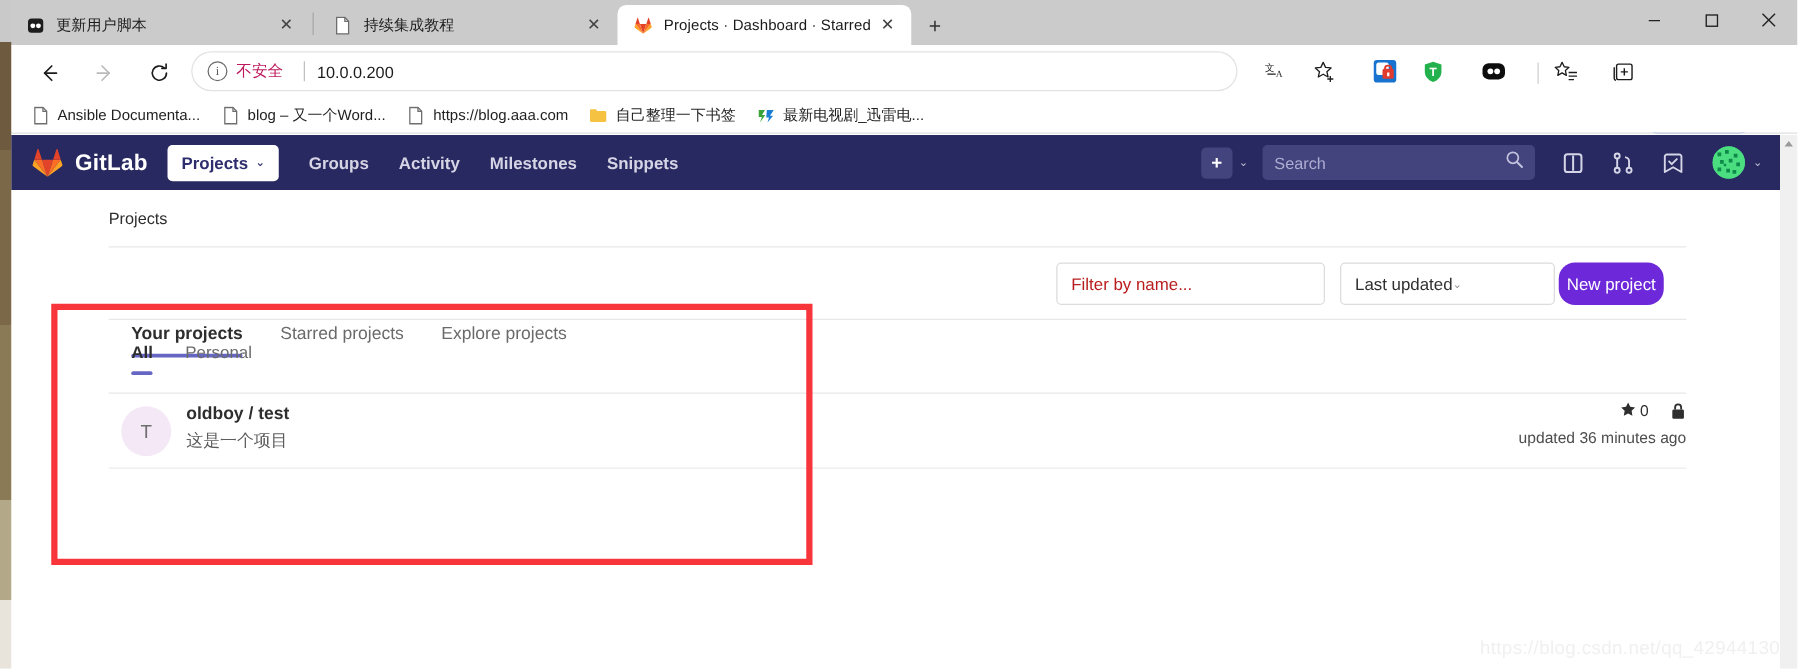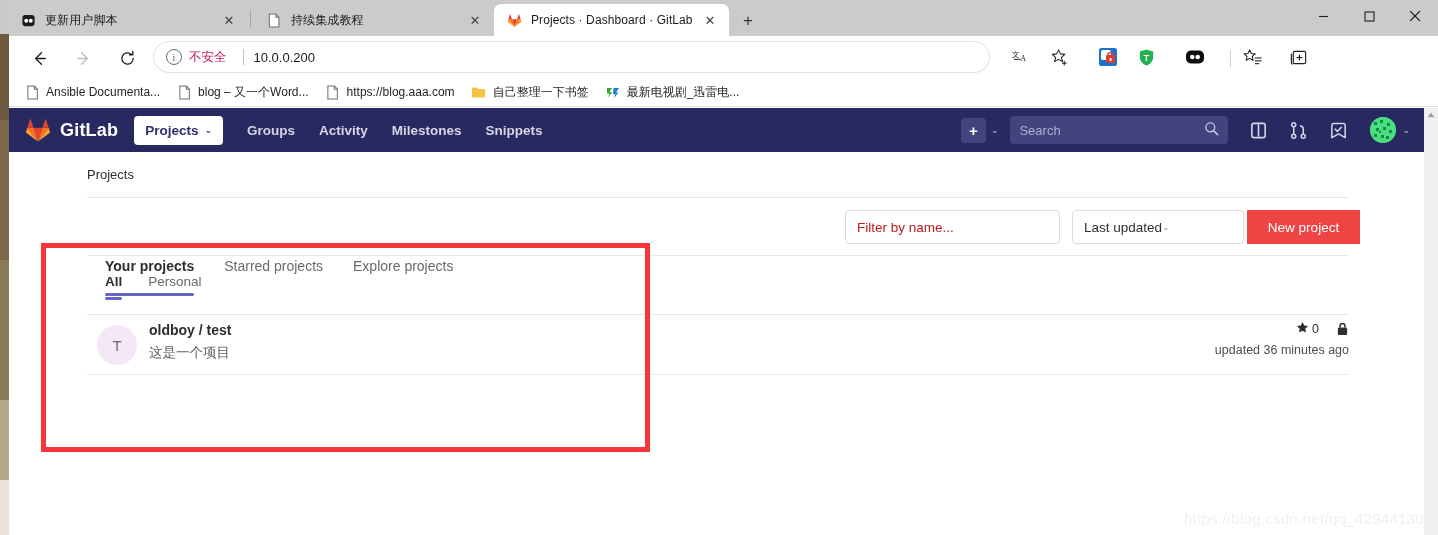--- a/index.html
+++ b/index.html
@@ -117,39 +117,39 @@
   .gl-av-cv { color: #c9c9dd; font-size: 9px; margin-left: 6px; }
 
   
   .page { position: absolute; left: 9px; top: 152px; width: 1415px; height: 383px;
     background: #ffffff; }
   .breadcrumb { position: absolute; left: 78px; top: 15px; font-size: 13px; color: #2e2e2e; }
   .hdr-line { position: absolute; left: 78px; top: 45px; width: 1262px; height: 1px;
     background: #e8e8e8; }
 
   .tabs-main { position: absolute; left: 96px; top: 62px; display: flex; align-items: flex-end; }
-  .tabm { font-size: 14px; padding-bottom: 21px; margin-right: 30px; position: relative; }
+  .tabm { font-size: 14px; padding-bottom: 11px; margin-right: 30px; position: relative; }
   .tabm.act { color: #2e2e2e; font-weight: bold; }
   .tabm.ina { color: #6a6a6a; margin-top: 44px; }
   .tabm.act::after { content:''; position:absolute; left:0; right:0; bottom:-1px;
     height:3px; background:#6666c4; border-radius: 2px; }
   .tabs-underline { position: absolute; left: 78px; top: 103px; width: 1262px; height: 1px;
     background: #e8e8e8; }
 
   .filter-box { position: absolute; left: 836px; top: 58px; width: 215px; height: 34px;
     border: 1px solid #dcdcdc; border-radius: 4px; display: flex; align-items: center;
     padding: 0 11px; background: #fff; }
   .filter-ph { font-size: 13.5px; color: #b91c1c; }
   .sortsel { position: absolute; left: 1063px; top: 58px; width: 172px; height: 34px;
     border: 1px solid #dcdcdc; border-radius: 4px; display: flex; align-items: center;
     justify-content: flex-start; padding: 0 11px; background: #fff; }
   .sortsel-t { font-size: 13.5px; color: #303030; }
   .sortsel-cv { font-size: 9px; color: #8c8c8c; }
-  .newproj { position: absolute; left: 1238px; top: 58px; width: 113px; height: 34px;
-    background: #ef4444; border-radius: 0; color: #fff; font-size: 13.5px;
+  .newproj { position: absolute; left: 1238px; top: 58px; width: 84px; height: 34px;
+    background: #6d28d9; border-radius: 13px; color: #fff; font-size: 13.5px;
     display: flex; align-items: center; justify-content: center; }
 
   
   .subtabs { position: absolute; left: 96px; top: 122px; display: flex; align-items: flex-end; }
   .subt { font-size: 13.5px; padding-bottom: 10px; margin-right: 26px; position: relative; }
   .subt.act { color: #2e2e2e; font-weight: bold; }
   .subt.ina { color: #6a6a6a; }
   .subt.act::after { content:''; position:absolute; left:0; right:0; bottom:-1px;
     height:3px; background:#6666c4; border-radius:2px; }
   .subtabs-line { position: absolute; left: 78px; top: 162px; width: 1262px; height: 1px;
@@ -223,21 +223,21 @@
         <svg width="15" height="15" viewBox="0 0 24 24">
             <path fill="#e24329" d="M12 22.5l4.1-12.6H7.9z"></path>
             <path fill="#fc6d26" d="M12 22.5L7.9 9.9H2.2z"></path>
             <path fill="#fca326" d="M2.2 9.9L1 13.7c-.1.4 0 .8.4 1L12 22.5z"></path>
             <path fill="#e24329" d="M2.2 9.9h5.7L5.4 2.3c-.1-.4-.7-.4-.8 0z"></path>
             <path fill="#fc6d26" d="M12 22.5l4.1-12.6h5.7z"></path>
             <path fill="#fca326" d="M21.8 9.9L23 13.7c.1.4 0 .8-.4 1L12 22.5z"></path>
             <path fill="#e24329" d="M21.8 9.9h-5.7l2.5-7.6c.1-.4.7-.4.8 0z"></path>
           </svg>
       </span>
-      <span class="tab-title">Projects · Dashboard · GitLab</span>
+      <span class="tab-title">Projects · Dashboard · Starred</span>
       <span class="tab-close">✕</span>
     </div>
 
     <div class="newtab">+</div>
 
     <div class="wctrl wc-min">
       <svg width="11" height="11" viewBox="0 0 11 11">
           <line x1="1" y1="5.5" x2="10" y2="5.5" stroke="#222" stroke-width="1.1"></line>
         </svg>
     </div>

